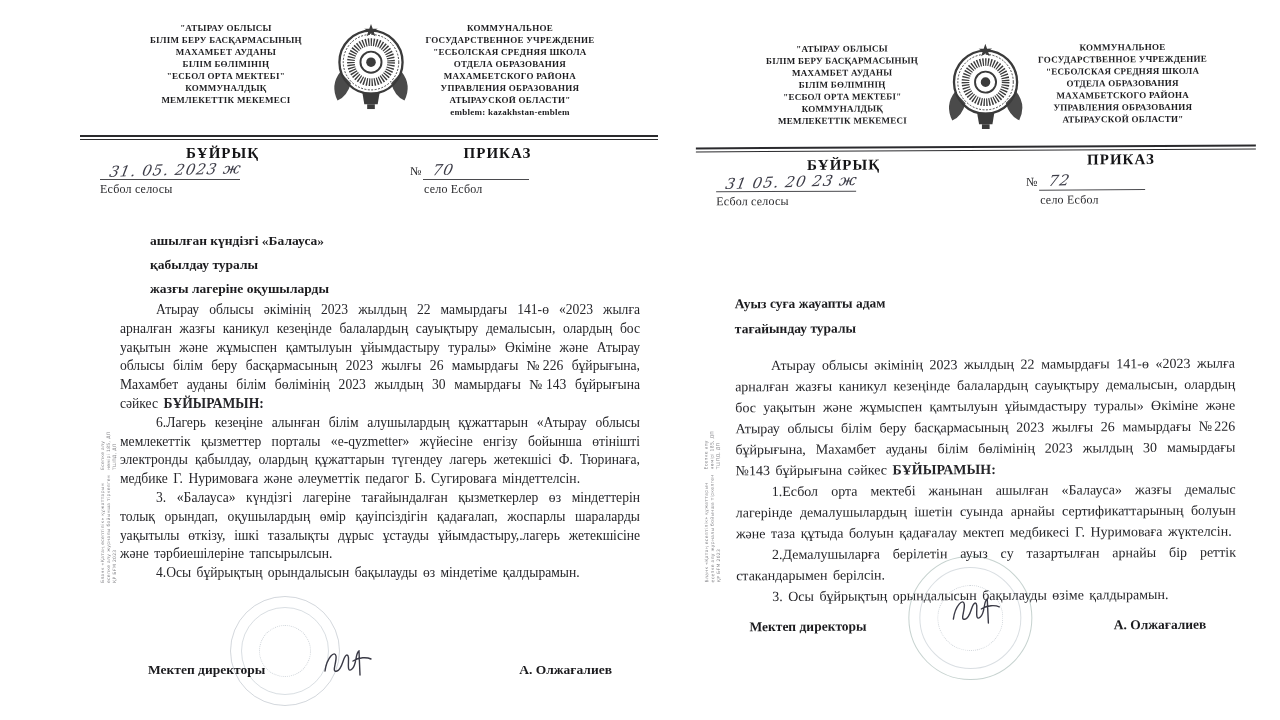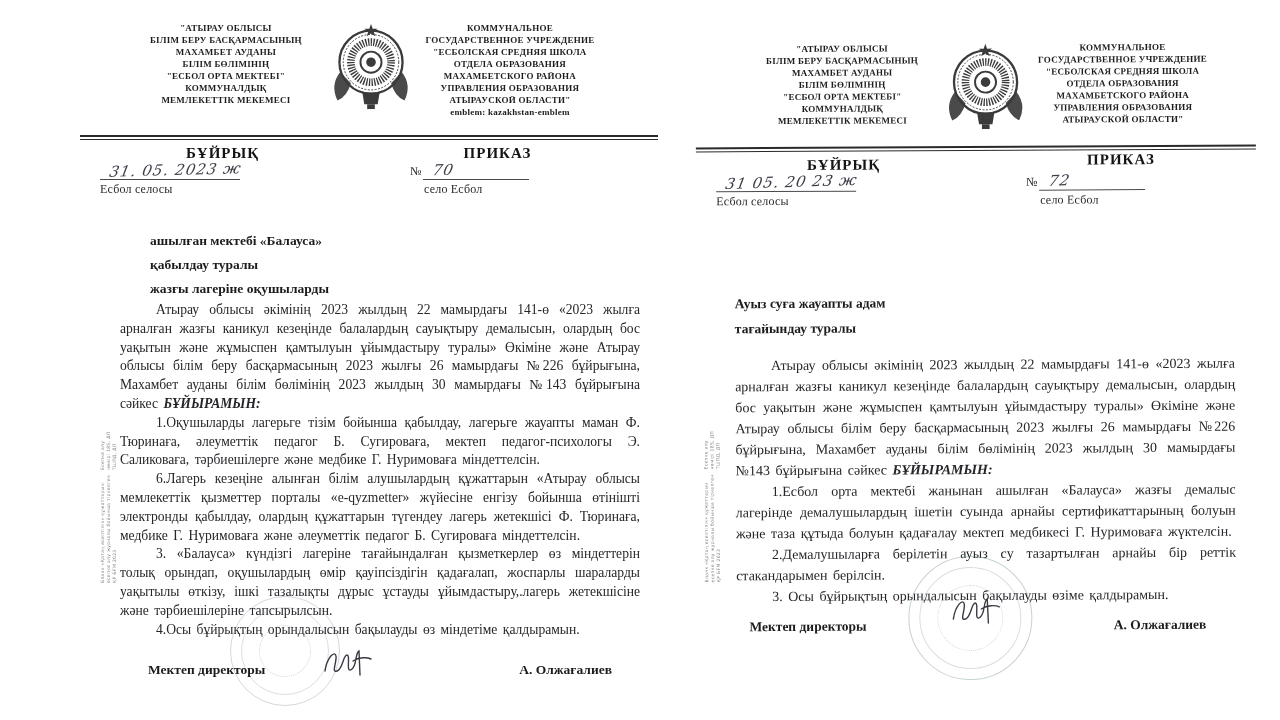--- a/index.html
+++ b/index.html
@@ -52,21 +52,21 @@
   .num-box .small-label{padding-left:14px;}
 
   .subject{font-weight:bold;font-size:13.5px;line-height:24px;color:#1b1b1e;}
   #doc-a .subject{margin:6px 0 0 70px;}
   #doc-b .subject{margin:22px 0 0 38px;line-height:25px;}
 
   .body-text{text-align:justify;}
   #doc-a .body-text{margin:0 18px 0 40px;font-size:13.6px;line-height:18.8px;word-spacing:2px;}
   #doc-b .body-text{margin:14px 22px 0 38px;font-size:14px;line-height:21px;word-spacing:2px;}
   .body-par{margin:0;text-indent:36px;}
-  .body-par b{font-weight:bold;font-style:italic;}
+  .body-par b{font-weight:bold;}
 
   .sig-row{position:absolute;left:0;display:flex;justify-content:space-between;font-weight:bold;font-size:13.5px;color:#1b1b1e;}
   #doc-a .sig-row{top:662px;width:578px;padding:0 46px 0 68px;box-sizing:border-box;}
   #doc-b .sig-row{top:618px;width:560px;padding:0 52px 0 51px;box-sizing:border-box;}
 
   .stamp{position:absolute;border-radius:50%;}
   #doc-a .stamp{left:150px;top:596px;width:108px;height:108px;border:1.5px solid rgba(125,138,152,.34);}
   #doc-b .stamp{left:210px;top:556px;width:122px;height:122px;border:1.5px solid rgba(112,142,136,.4);}
   .stamp::before{content:"";position:absolute;inset:10px;border-radius:50%;border:1px solid rgba(120,135,150,.28);}
   .stamp::after{content:"";position:absolute;inset:28px;border-radius:50%;border:1.5px dotted rgba(120,135,150,.35);}
@@ -138,28 +138,27 @@
       <span class="wline"><span class="hand">31. 05. 2023 ж</span></span>
       <div class="small-label">Есбол селосы</div>
     </div>
     <div class="num-box">
       <span class="num-sign">№</span><span class="wline"><span class="hand">70</span></span>
       <div class="small-label">село Есбол</div>
     </div>
   </div>
 
   <div class="subject">
-      <div>ашылған мектебі «Балауса»</div>
+      <div>ашылған күндізгі «Балауса»</div>
       <div>қабылдау туралы</div>
       <div>жазғы лагеріне оқушыларды</div>
     </div>
 
   <div class="body-text">
       <p class="body-par"><span>Атырау облысы әкімінің 2023 жылдың 22 мамырдағы 141-ө «2023 жылға арналған жазғы каникул кезеңінде балалардың  сауықтыру демалысын, олардың бос уақытын және жұмыспен қамтылуын ұйымдастыру туралы» Өкіміне және Атырау облысы  білім беру басқармасының 2023 жылғы 26 мамырдағы №226 бұйрығына, Махамбет ауданы білім бөлімінің 2023 жылдың 30 мамырдағы №143 бұйрығына  сәйкес </span><b>БҰЙЫРАМЫН:</b></p>
-      <p class="body-par"><span>1.Оқушыларды лагерьге тізім бойынша қабылдау, лагерьге жауапты маман Ф. Тюринаға, әлеуметтік педагог Б. Сугироваға, мектеп педагог-психологы Э. Саликоваға, тәрбиешілерге және медбике Г. Нуримоваға міндеттелсін.</span></p>
       <p class="body-par"><span>6.Лагерь кезеңіне алынған білім алушылардың құжаттарын «Атырау облысы мемлекеттік қызметтер порталы «e-qyzmetter»  жүйесіне енгізу бойынша өтінішті электронды қабылдау, олардың құжаттарын түгендеу лагерь жетекшісі Ф. Тюринаға, медбике Г. Нуримоваға және әлеуметтік педагог Б. Сугироваға міндеттелсін.</span></p>
       <p class="body-par"><span>3. «Балауса» күндізгі лагеріне тағайындалған  қызметкерлер өз міндеттерін толық орындап, оқушылардың өмір қауіпсіздігін қадағалап, жоспарлы шараларды уақытылы өткізу, ішкі тазалықты дұрыс ұстауды ұйымдастыру,.лагерь жетекшісіне және тәрбиешілеріне тапсырылсын.</span></p>
       <p class="body-par"><span>4.Осы бұйрықтың орындалысын бақылауды  өз міндетіме қалдырамын.</span></p>
     </div>
 
   <div class="stamp"></div>
   <svg class="sig-mark" width="62" height="38" viewBox="0 0 62 38">
     <path d="M7 27 C9 13, 17 6, 18 12 C19 18, 13 29, 19 27 C25 25, 25 11, 29 11 C33 11, 27 31, 34 25 C39 21, 37 9, 41 7 L42 31 M35 17 C41 13, 49 13, 53 15" stroke="#3a3a46" stroke-width="1.4" fill="none" stroke-linecap="round"></path>
   </svg>
   <div class="sig-row">

